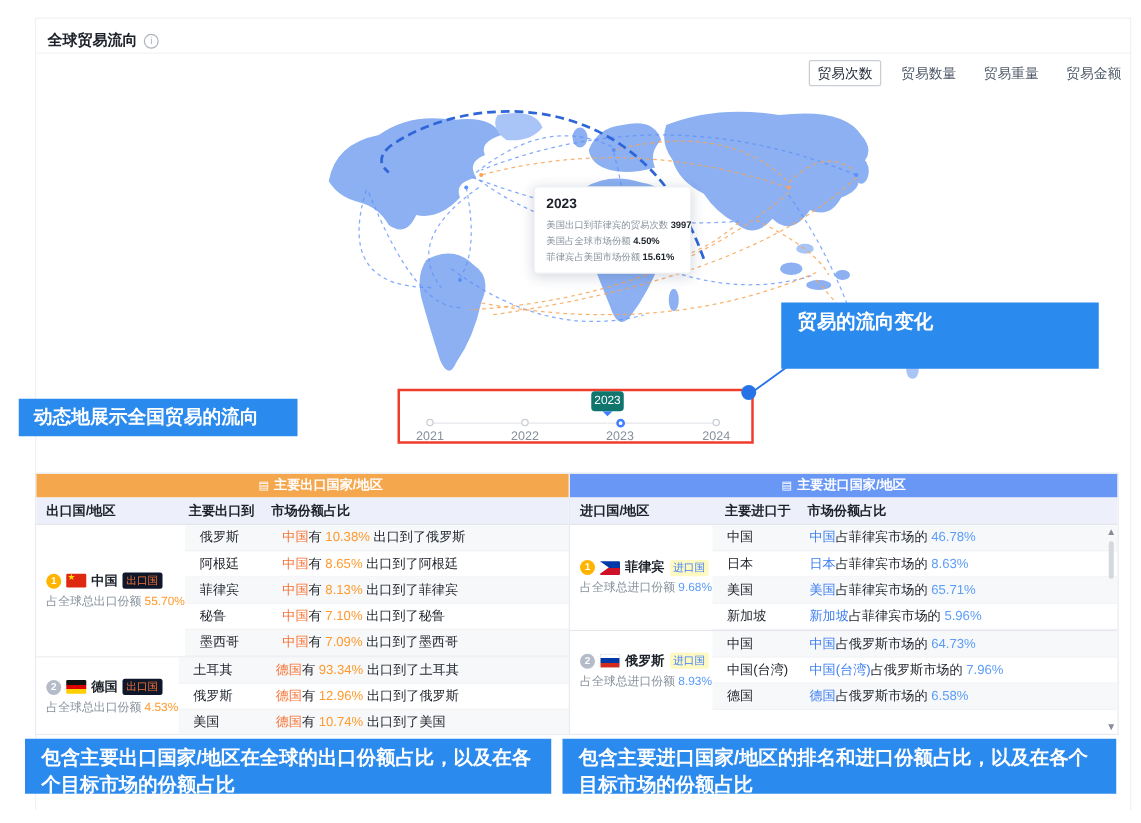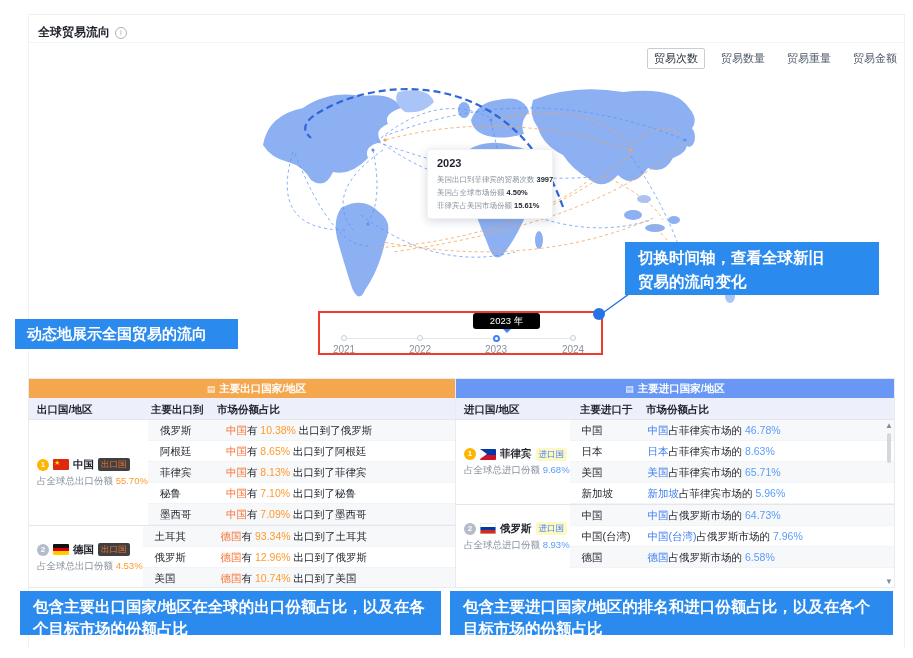--- a/index.html
+++ b/index.html
@@ -33,21 +33,21 @@
   .map-tip .yr { font-size:11px; font-weight:bold; color:#1d2129; margin-bottom:4px; }
   .tip-row { font-size:7.5px; color:#86909c; line-height:13px; white-space:nowrap; }
   .tip-row b { color:#1d2129; margin-left:2px; }
 
   
   .tl-box { position:absolute; left:318px; top:311px; width:285px; height:44px; border:2px solid #f03c2b; background:transparent; }
   .tl-track { position:absolute; left:344px; top:338px; width:229px; height:1px; background:#e5e6eb; }
   .tl-dot { position:absolute; top:335px; width:6px; height:6px; border-radius:50%; background:#fff; border:1px solid #c9cdd4; }
   .tl-dot.sel { width:7px; height:7px; top:334.5px; border:2px solid #4080ff; }
   .tl-year { position:absolute; top:344px; width:40px; text-align:center; font-size:10px; color:#86909c; }
-  .tl-bubble { position:absolute; left:473px; top:313px; width:67px; height:16px; background:#000000; border-radius:3px;
+  .tl-bubble { position:absolute; left:473px; top:313px; width:26px; height:16px; background:#0f766e; border-radius:3px;
     color:#fff; font-size:9.5px; line-height:16px; text-align:center; }
   .tl-bubble:after { content:""; position:absolute; left:50%; margin-left:-4px; bottom:-4px;
     border-left:4px solid transparent; border-right:4px solid transparent; border-top:4px solid #4080ff; }
   .conn-dot { position:absolute; left:593px; top:308px; width:12px; height:12px; border-radius:50%; background:#2673e8; z-index:4;}
   .conn-svg { position:absolute; left:598px; top:288px; z-index:3;}
 
   
   .callout { position:absolute; background:#2b8aed; color:#fff; font-weight:bold; z-index:6; }
   .co-flow { left:15px; top:319px; width:223px; height:30px; font-size:15px; line-height:30px; padding-left:12px; }
   .co-tl { left:625px; top:242px; width:254px; height:53px; font-size:15.5px; line-height:24px; padding:4px 0 0 13px; }
@@ -76,21 +76,21 @@
   .thead .c2 { flex:0 0 66px; padding-left:12px; }
   .thead .c3 { flex:1; padding-left:12px; }
   .cline1 { display:flex; align-items:center; gap:4px; font-size:10.5px; font-weight:bold; color:#1d2129; }
   .cline2 { font-size:9.5px; color:#86909c; margin-top:3px; white-space:nowrap; }
   .sv-exp { color:#ff9a2e; }
   .sv-imp { color:#5a9cf8; }
   .rank { flex:0 0 12px; width:12px; height:12px; border-radius:50%; color:#fff; font-size:8px; line-height:12px;
     text-align:center; font-weight:bold; }
   .r1 { background:#ffb400; } .r2 { background:#b4bcc9; }
   .tag { font-size:8.5px; font-weight:normal; height:13px; line-height:13px; padding:0 3px; border-radius:2px; }
-  .tag.exp { background:#404040; color:#f77234;text-align:center; }
+  .tag.exp { background:#0f172a; color:#f77234;text-align:center; }
   .tag.imp { background:#fef9c3; color:#4080ff; }
   .rows { flex:1; display:flex; flex-direction:column; }
   .trow { display:flex; height:21px; line-height:21px; font-size:10.5px; color:#1d2129; border-bottom:1px solid #f2f3f5; }
   .trow:nth-child(odd) { background:#f7f8fa; }
   .dest { flex:0 0 66px; padding-left:12px; overflow:hidden; white-space:nowrap; }
   .sharecell { flex:1; padding-left:12px; white-space:nowrap; overflow:hidden; }
   .actor-o { color:#f77234; } .pct-o { color:#ff9a2e; }
   .actor-b { color:#3d7ef0; cursor:pointer; } .pct-b { color:#5a9cf8; }
 
   
@@ -207,21 +207,20 @@
   <span class="tl-year" style="left:553px">2024</span>
   <div class="tl-bubble">2023 年</div>
 
   <svg class="conn-svg" width="40" height="30">
     <line x1="2" y1="27" x2="31" y2="6" stroke="#2673e8" stroke-width="1.5"></line>
   </svg>
   <div class="conn-dot"></div>
 
   <div class="callout co-flow">动态地展示全国贸易的流向</div>
   <div class="callout co-tl">
-    <div>切换时间轴，查看全球新旧</div>
     <div>贸易的流向变化</div>
   </div>
 
   <div class="tcard exp">
     <div class="banner"><span class="b-ic">▤</span><span>主要出口国家/地区</span></div>
     <div class="thead">
       <span class="c1">出口国/地区</span>
       <span class="c2">主要出口到</span>
       <span class="c3">市场份额占比</span>
     </div>

